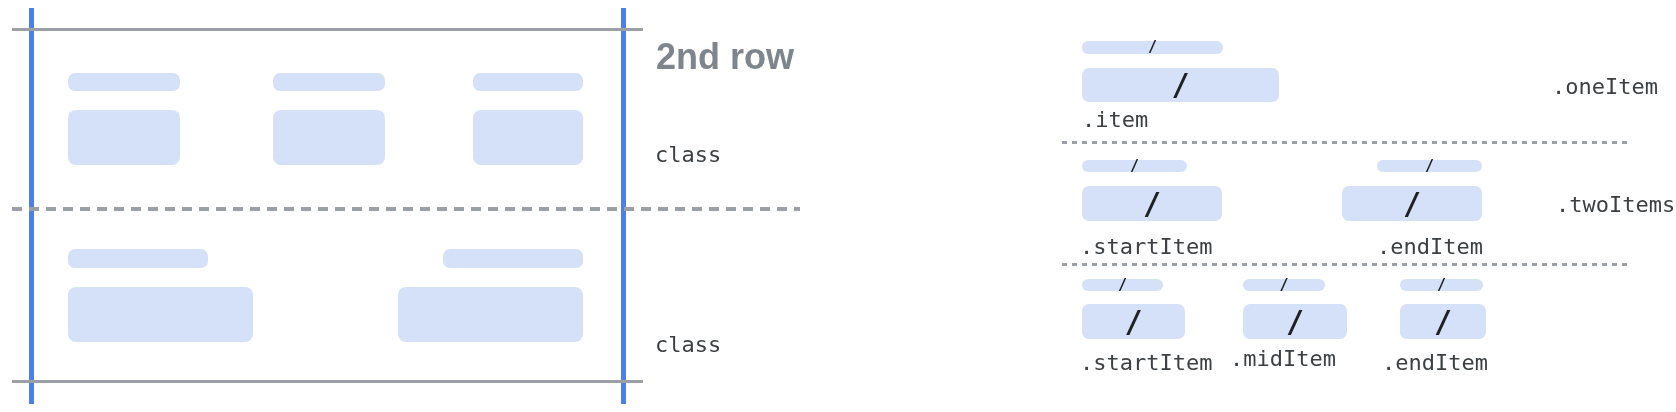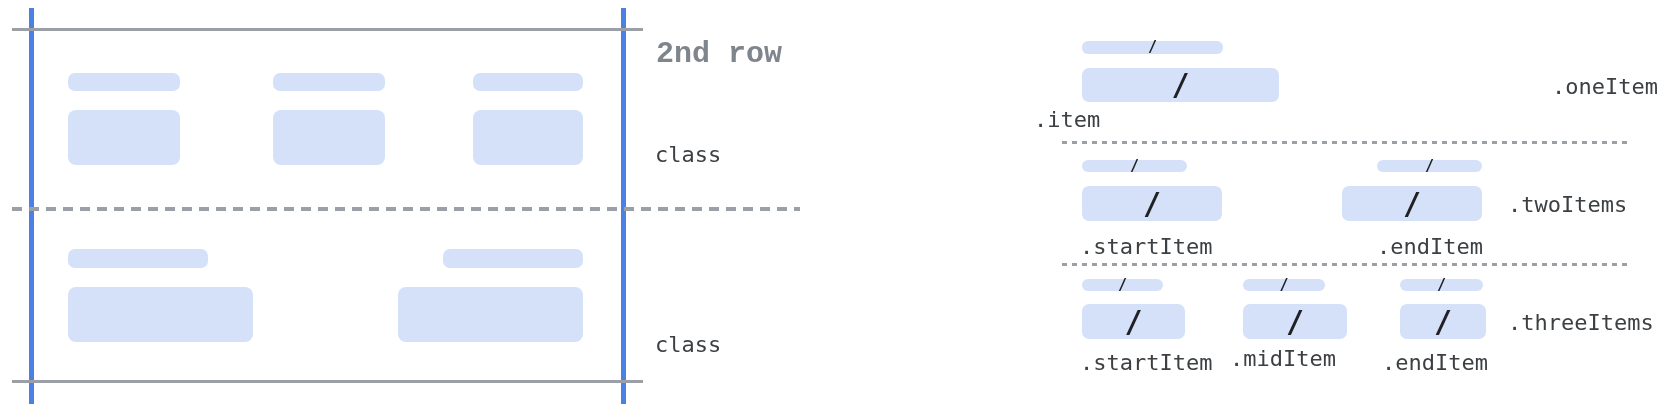--- a/index.html
+++ b/index.html
@@ -39,22 +39,22 @@
   .slash {
     font-family: "DejaVu Sans Mono", monospace;
     font-weight: 700; color: #202124; line-height: 1;
   }
   .slash.sm { font-size: 15px; }
   .slash.lg { font-size: 30px; }
 
   
   .row-heading {
     position: absolute;
-    font-family: Liberation Mono, monospace;
-    font-weight: 700; font-size: 30px; line-height: 1;
+    font-family: Liberation Sans, sans-serif;
+    font-weight: 700; font-size: 36px; line-height: 1;
     color: #7e858c; white-space: pre;
   }
   .code-block {
     position: absolute;
     font-family: "DejaVu Sans Mono", monospace;
     font-size: 22px; line-height: 31.5px;
     color: #3c4043; white-space: pre;
   }
   .mono-label {
     position: absolute;
@@ -98,40 +98,40 @@
     
     
   </div>
 
   <div class="bar small" style="left:1082px; top:41px; width:141px; height:13px">
     <span class="slash sm">/</span>
   </div>
   <div class="bar big" style="left:1082px; top:68px; width:197px; height:34px">
     <span class="slash lg">/</span>
   </div>
-  <div class="mono-label" style="left:1034px; top:109px">.item</div>
+  <div class="mono-label" style="left:1082px; top:109px">.item</div>
   <div class="mono-label" style="left:1552px; top:76px">.oneItem</div>
 
   <div class="dot-line" style="left:1062px; top:141px; width:568px"></div>
 
   <div class="bar small" style="left:1082px; top:160px; width:105px; height:12px">
     <span class="slash sm">/</span>
   </div>
   <div class="bar big" style="left:1082px; top:186px; width:140px; height:35px">
     <span class="slash lg">/</span>
   </div>
   <div class="bar small" style="left:1377px; top:160px; width:105px; height:12px">
     <span class="slash sm">/</span>
   </div>
   <div class="bar big" style="left:1342px; top:186px; width:140px; height:35px">
     <span class="slash lg">/</span>
   </div>
   <div class="mono-label" style="left:1080px; top:236px">.startItem</div>
   <div class="mono-label" style="left:1377px; top:236px">.endItem</div>
-  <div class="mono-label" style="left:1508px; top:194px">.twoItems</div>
+  <div class="mono-label" style="left:1556px; top:194px">.twoItems</div>
 
   <div class="dot-line" style="left:1062px; top:263px; width:568px"></div>
 
   <div class="bar small" style="left:1082px; top:279px; width:81px; height:12px">
     <span class="slash sm">/</span>
   </div>
   <div class="bar big" style="left:1082px; top:304px; width:103px; height:35px">
     <span class="slash lg">/</span>
   </div>
   <div class="bar small" style="left:1243px; top:279px; width:82px; height:12px">
@@ -142,15 +142,14 @@
   </div>
   <div class="bar small" style="left:1400px; top:279px; width:83px; height:12px">
     <span class="slash sm">/</span>
   </div>
   <div class="bar big" style="left:1400px; top:304px; width:86px; height:35px">
     <span class="slash lg">/</span>
   </div>
   <div class="mono-label" style="left:1080px; top:352px">.startItem</div>
   <div class="mono-label" style="left:1230px; top:348px">.midItem</div>
   <div class="mono-label" style="left:1382px; top:352px">.endItem</div>
-  <div class="mono-label" style="left:1508px; top:312px">.threeItems</div>
 
 </div>
 
 </body></html>

